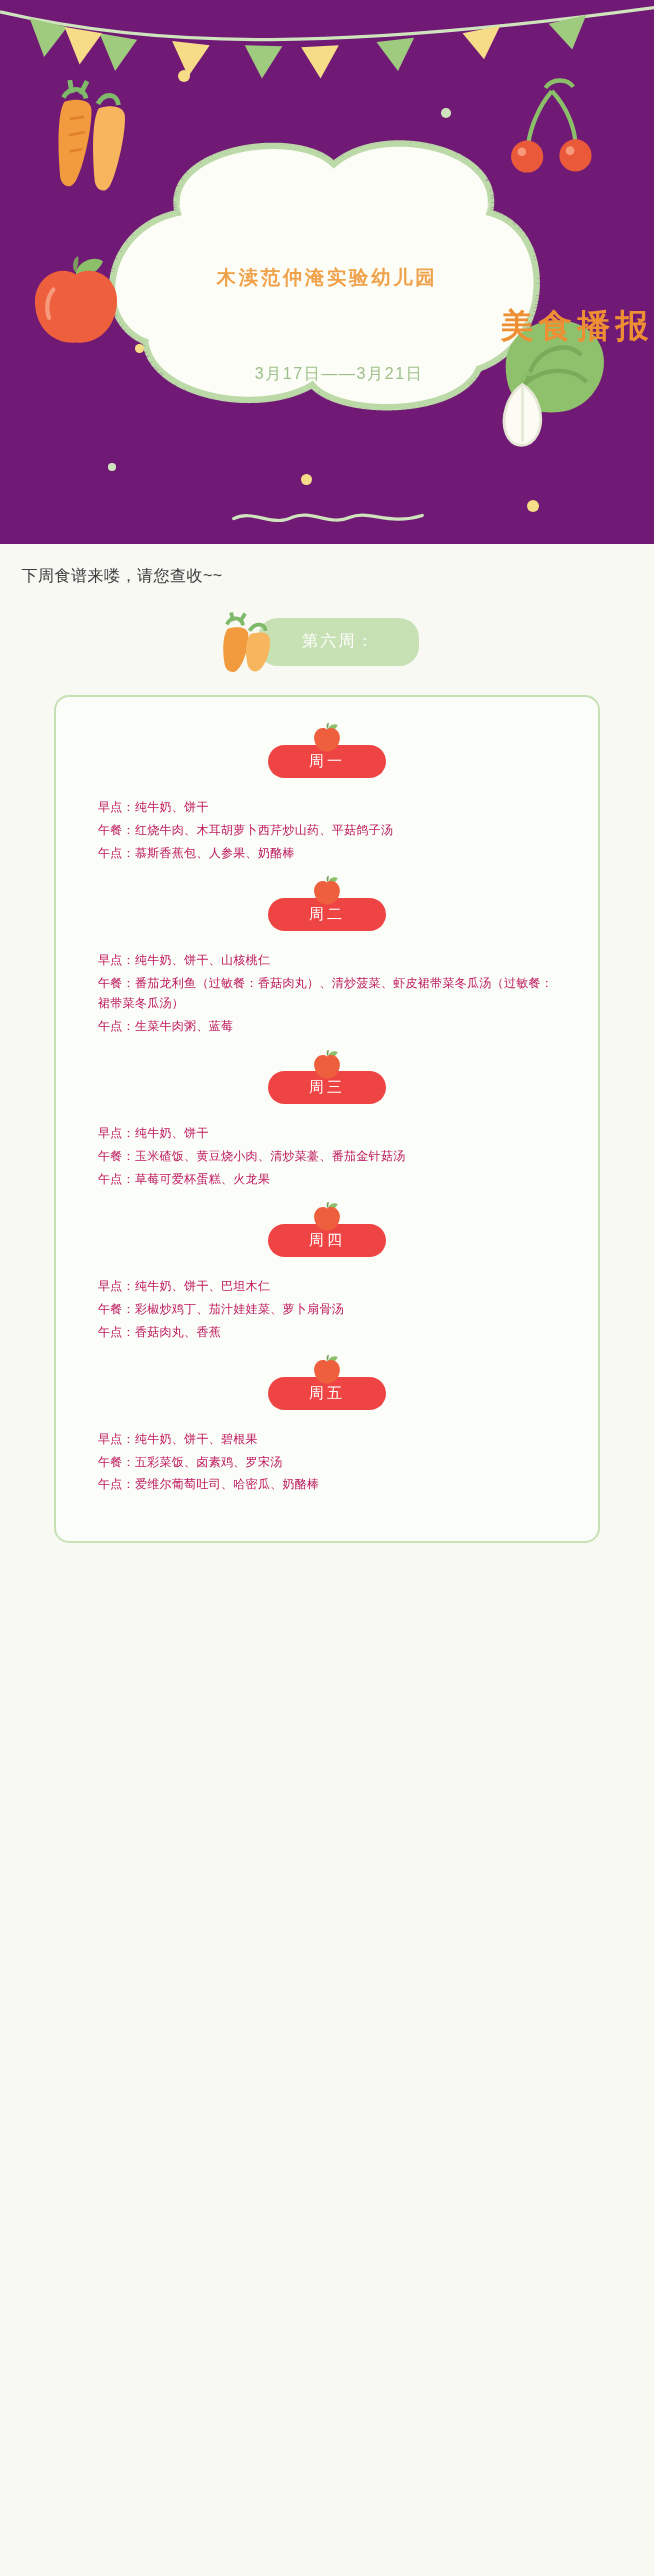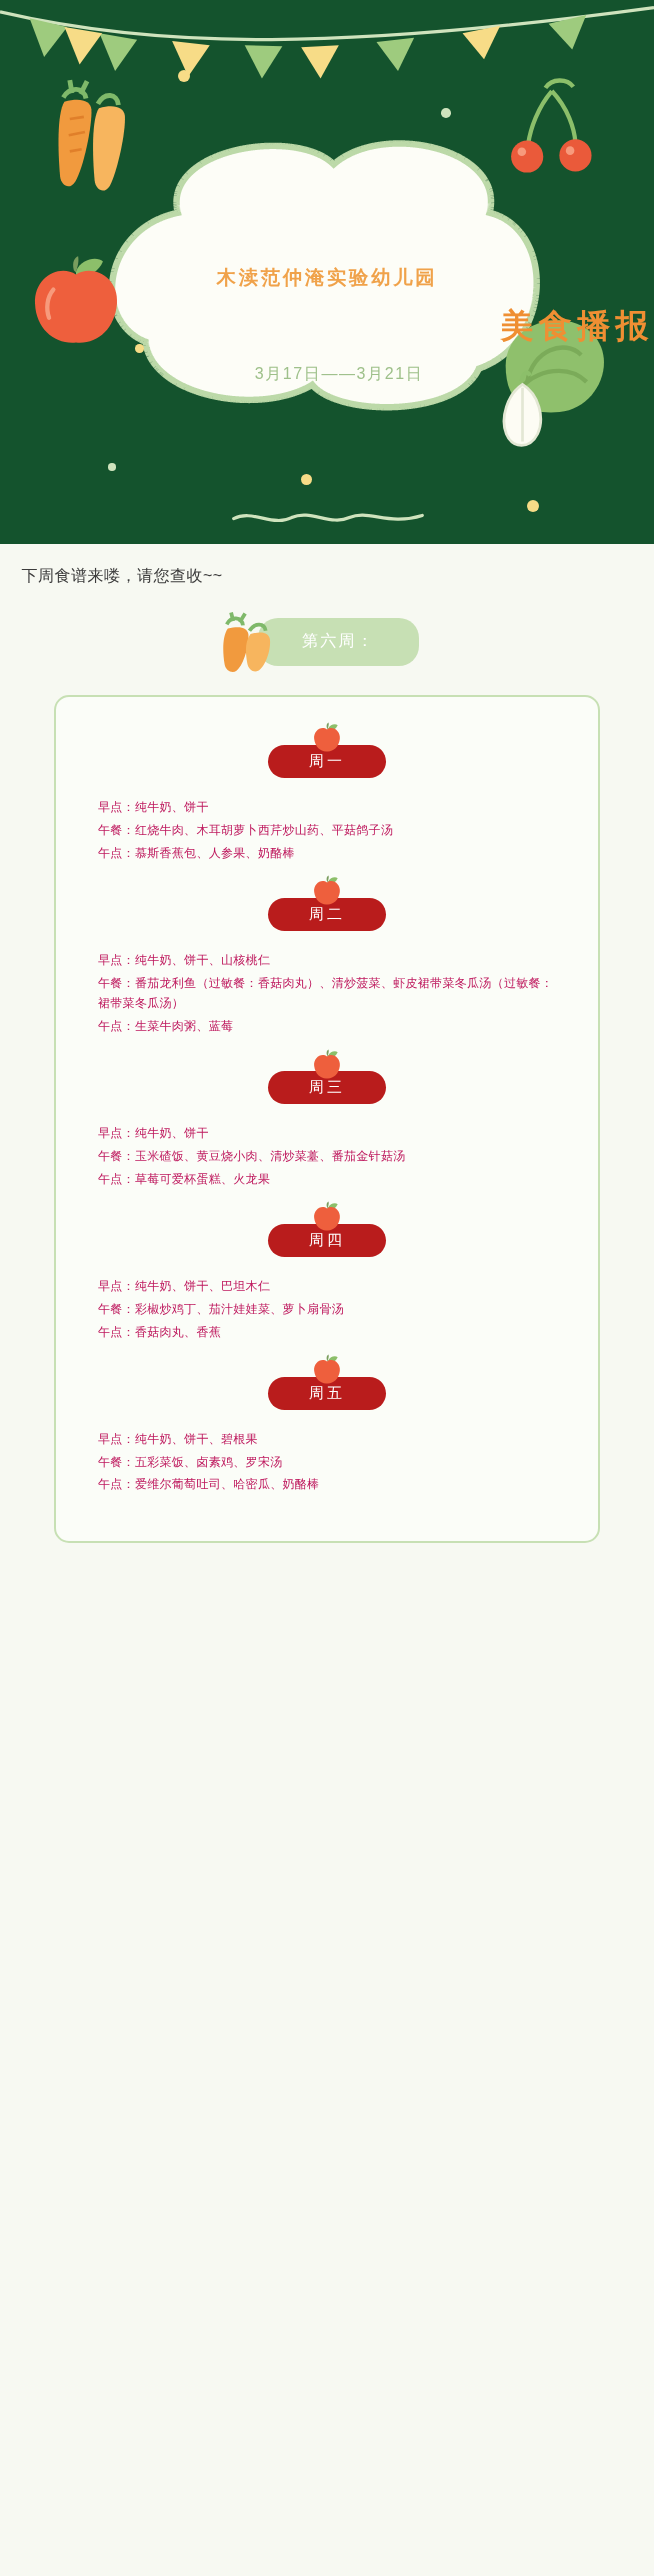--- a/index.html
+++ b/index.html
@@ -18,21 +18,21 @@
     min-height: 2576px;
     background: #f7f9f2;
     overflow: hidden;
   }
 
   
   .banner {
     position: relative;
     width: 654px;
     height: 544px;
-    background: #14532d;
+    background: #701a75;
     overflow: hidden;
   }
   .bunting {
     position: absolute;
     top: 0;
     left: 0;
     width: 654px;
     height: 113px;
   }
   .blob {
@@ -143,21 +143,21 @@
     height: 65px;
   }
   .day-pill {
     position: absolute;
     left: 50%;
     transform: translateX(-50%);
     top: 21.5px;
     width: 118px;
     height: 33px;
     border-radius: 16.7px;
-    background: #b91c1c;
+    background: #ef4444;
     color: #ffffff;
     font-size: 15px;
     letter-spacing: 3.2px;
     display: flex;
     align-items: center;
     justify-content: center;
   }
   .day-apple {
     position: absolute;
     left: 50%;

